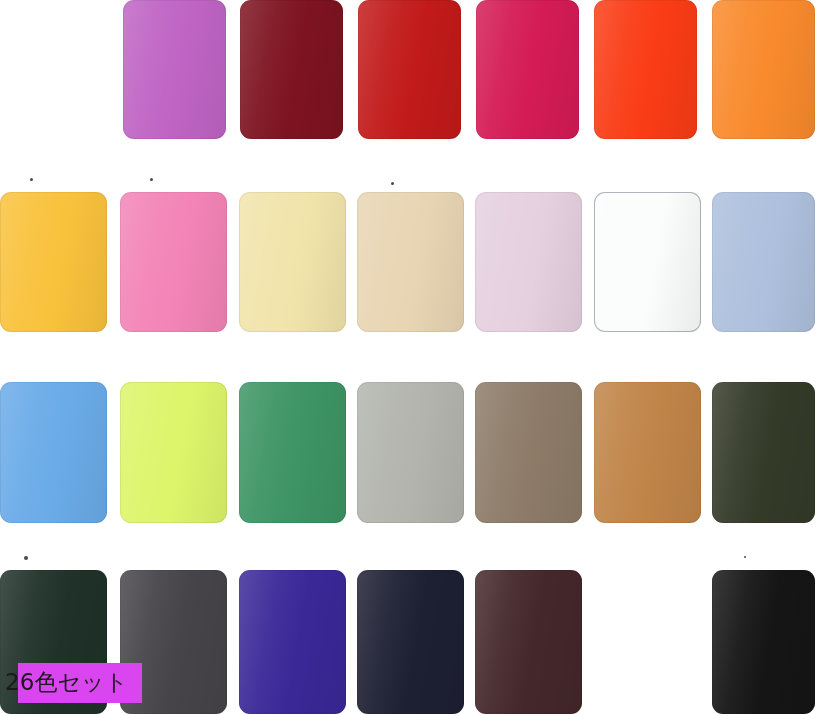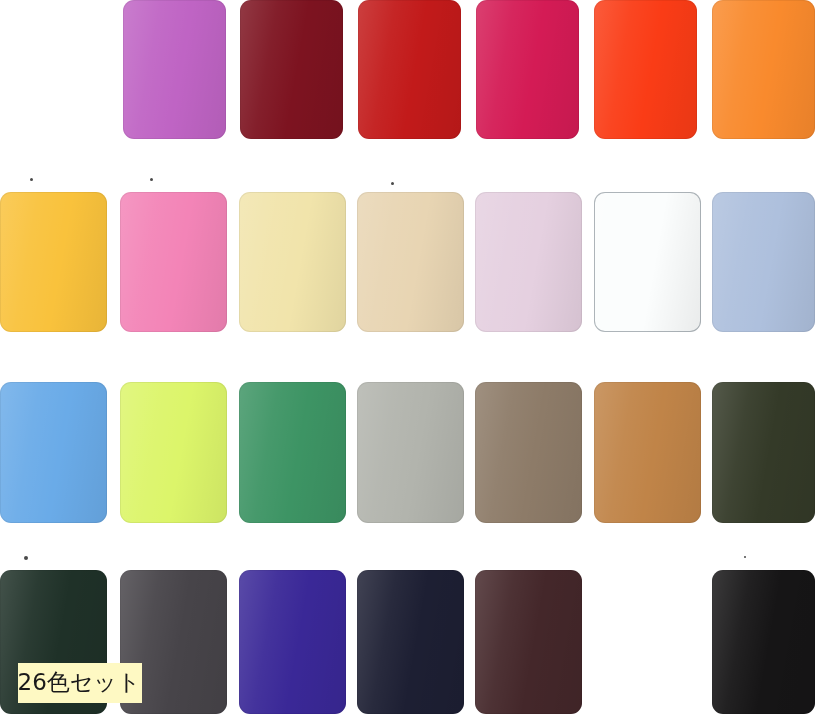--- a/index.html
+++ b/index.html
@@ -43,24 +43,24 @@
   .swatch.outlined .edge {
     box-shadow: inset 0 0 0 1px rgba(110,120,130,0.55);
   }
   .speck {
     position: absolute;
     background: #4a4a4a;
     border-radius: 50%;
   }
   #caption {
     position: absolute;
-    background: #fef9c3;
+    background: #d946ef;
     display: flex;
     align-items: center;
-    justify-content: center;
+    justify-content: flex-end;
     padding: 3px 14px 4px 12px;
     box-sizing: border-box;
   }
   #caption .cap-text {
     font-family: "DejaVu Sans", "Liberation Sans", sans-serif;
     font-size: 23px;
     line-height: 1;
     color: #1a1a1a;
     letter-spacing: 0px;
     white-space: nowrap;

